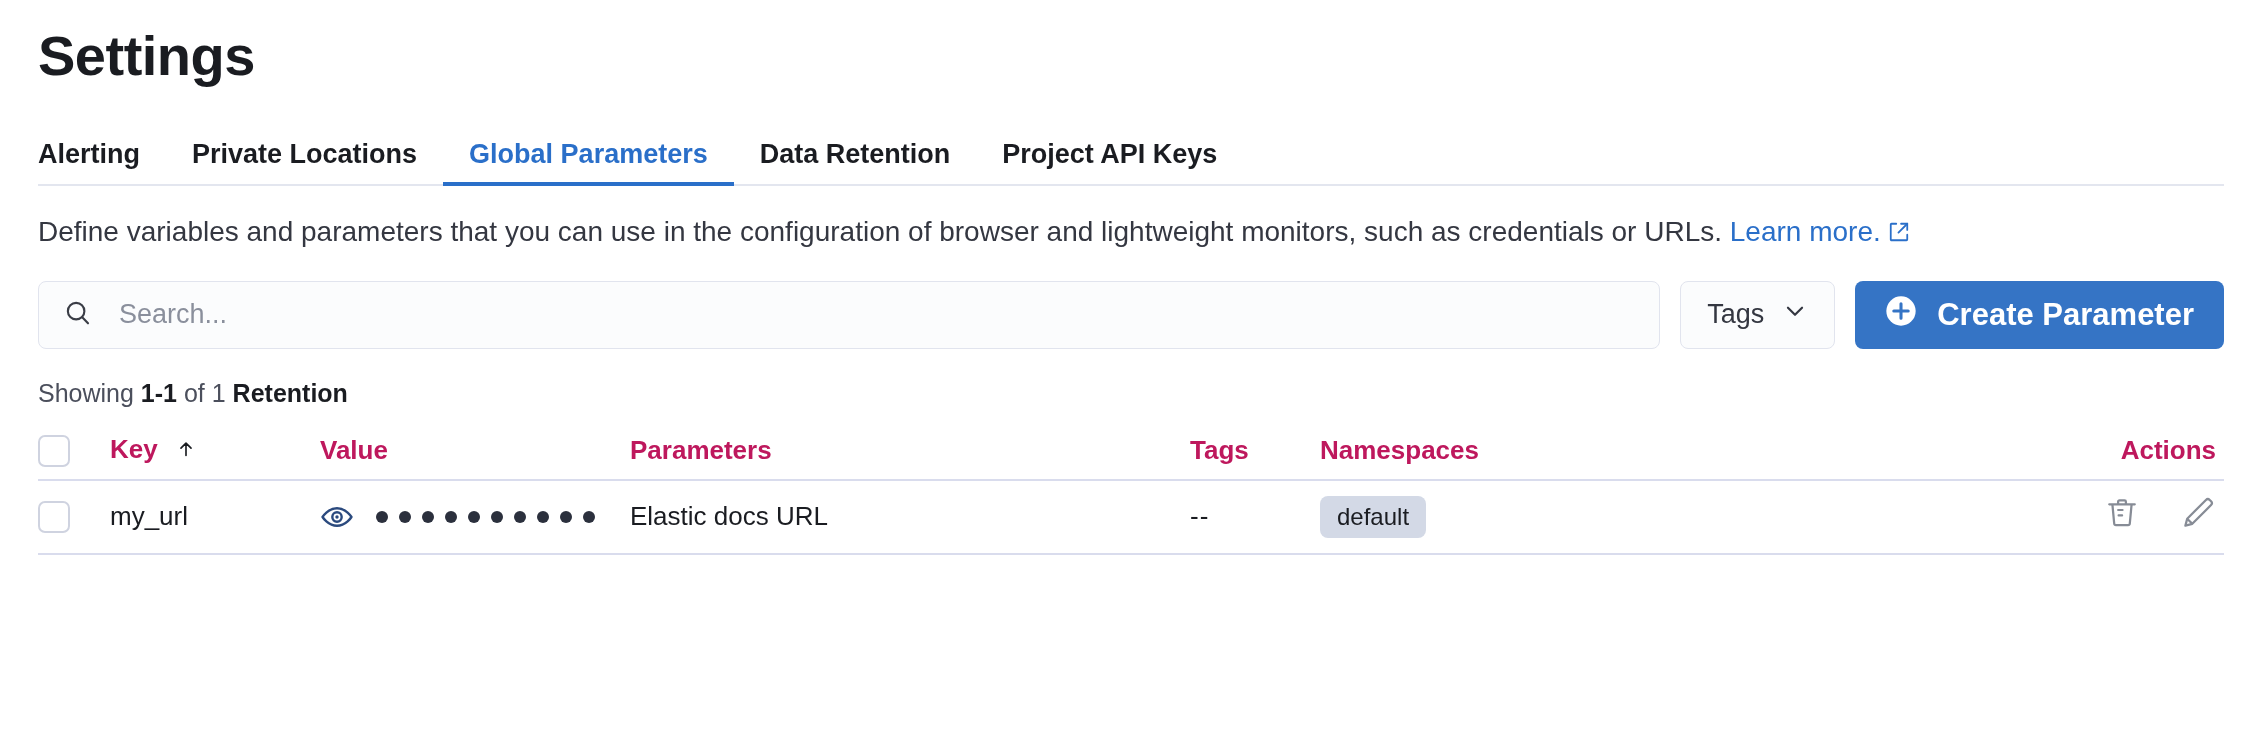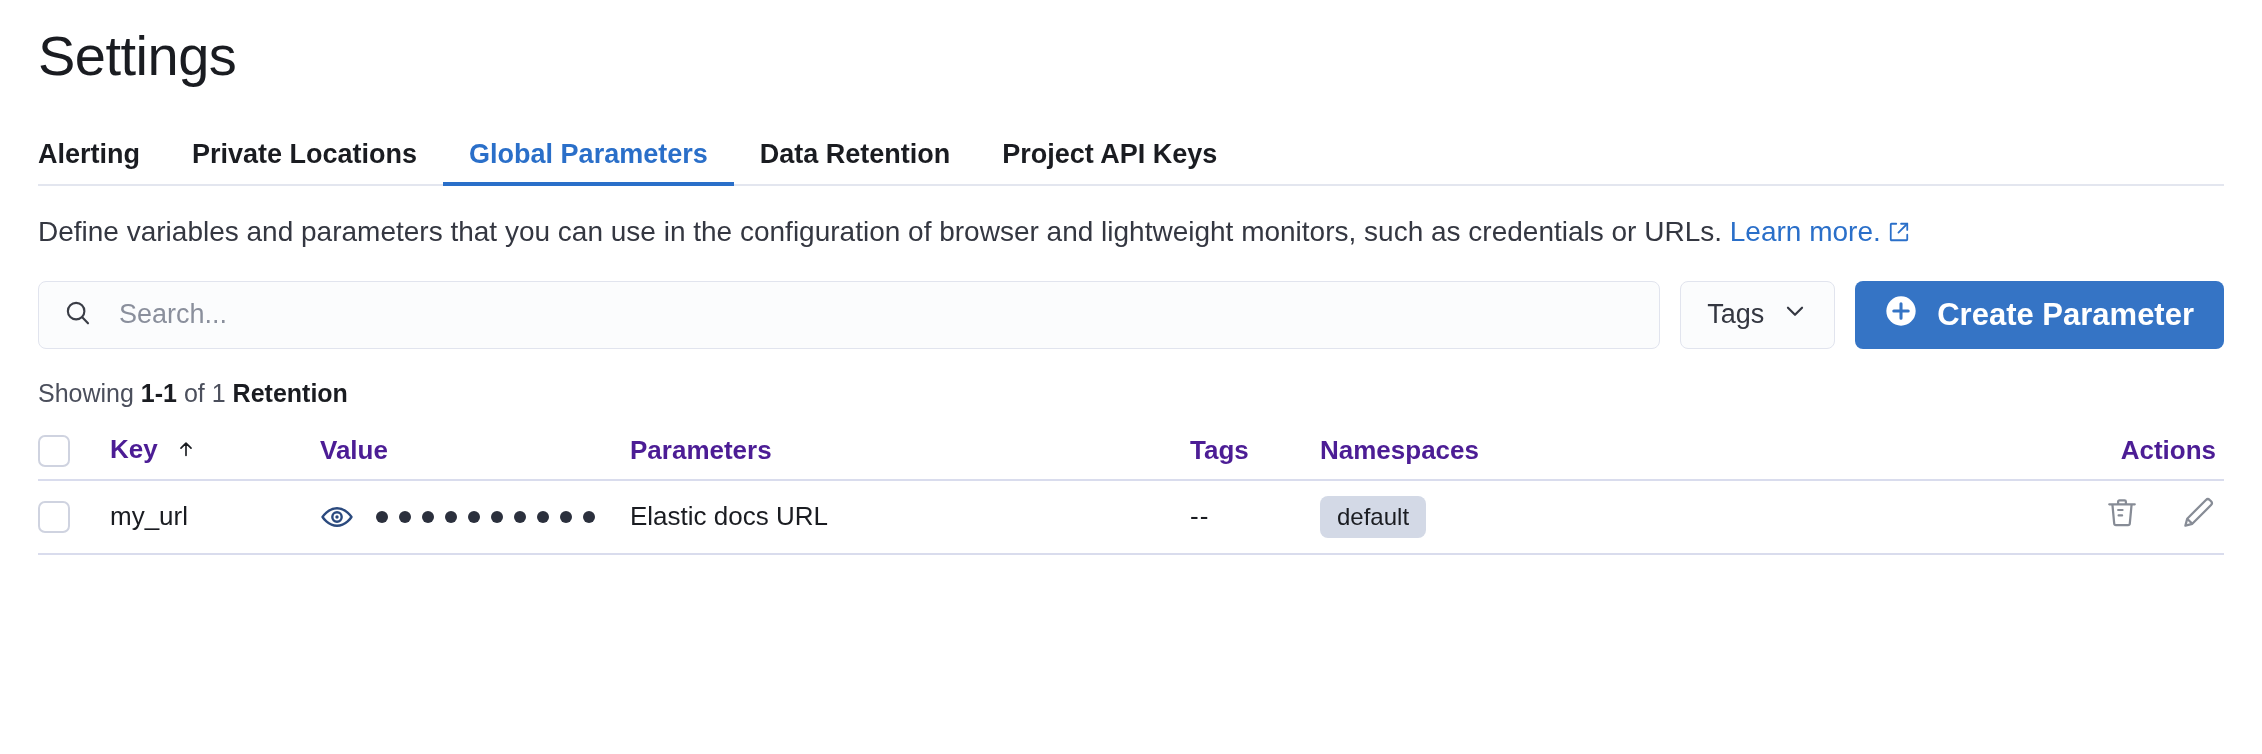--- a/index.html
+++ b/index.html
@@ -17,21 +17,21 @@
     width: 2262px;
     height: 754px;
     background: #ffffff;
     padding: 0 38px;
     overflow: hidden;
   }
 
   
   .page-title {
     font-size: 56px;
-    font-weight: 400;
+    font-weight: 700;
     letter-spacing: -0.5px;
     color: #1a1c21;
     line-height: 1;
     padding-top: 28px;
   }
 
   
   .tabs {
     display: flex;
     align-items: flex-end;
@@ -160,21 +160,21 @@
     table-layout: fixed;
   }
   .tbl th, .tbl td {
     text-align: left;
     font-size: 26px;
     padding: 0;
     vertical-align: middle;
   }
   .tbl thead th {
     font-weight: 700;
-    color: #4c1d95;
+    color: #be185d;
     height: 58px;
     border-bottom: 2px solid #d9dced;
   }
   .tbl tbody td {
     height: 74px;
     color: #1a1c21;
     font-weight: 400;
     border-bottom: 2px solid #d9dced;
   }
   .col-check { width: 72px; }

